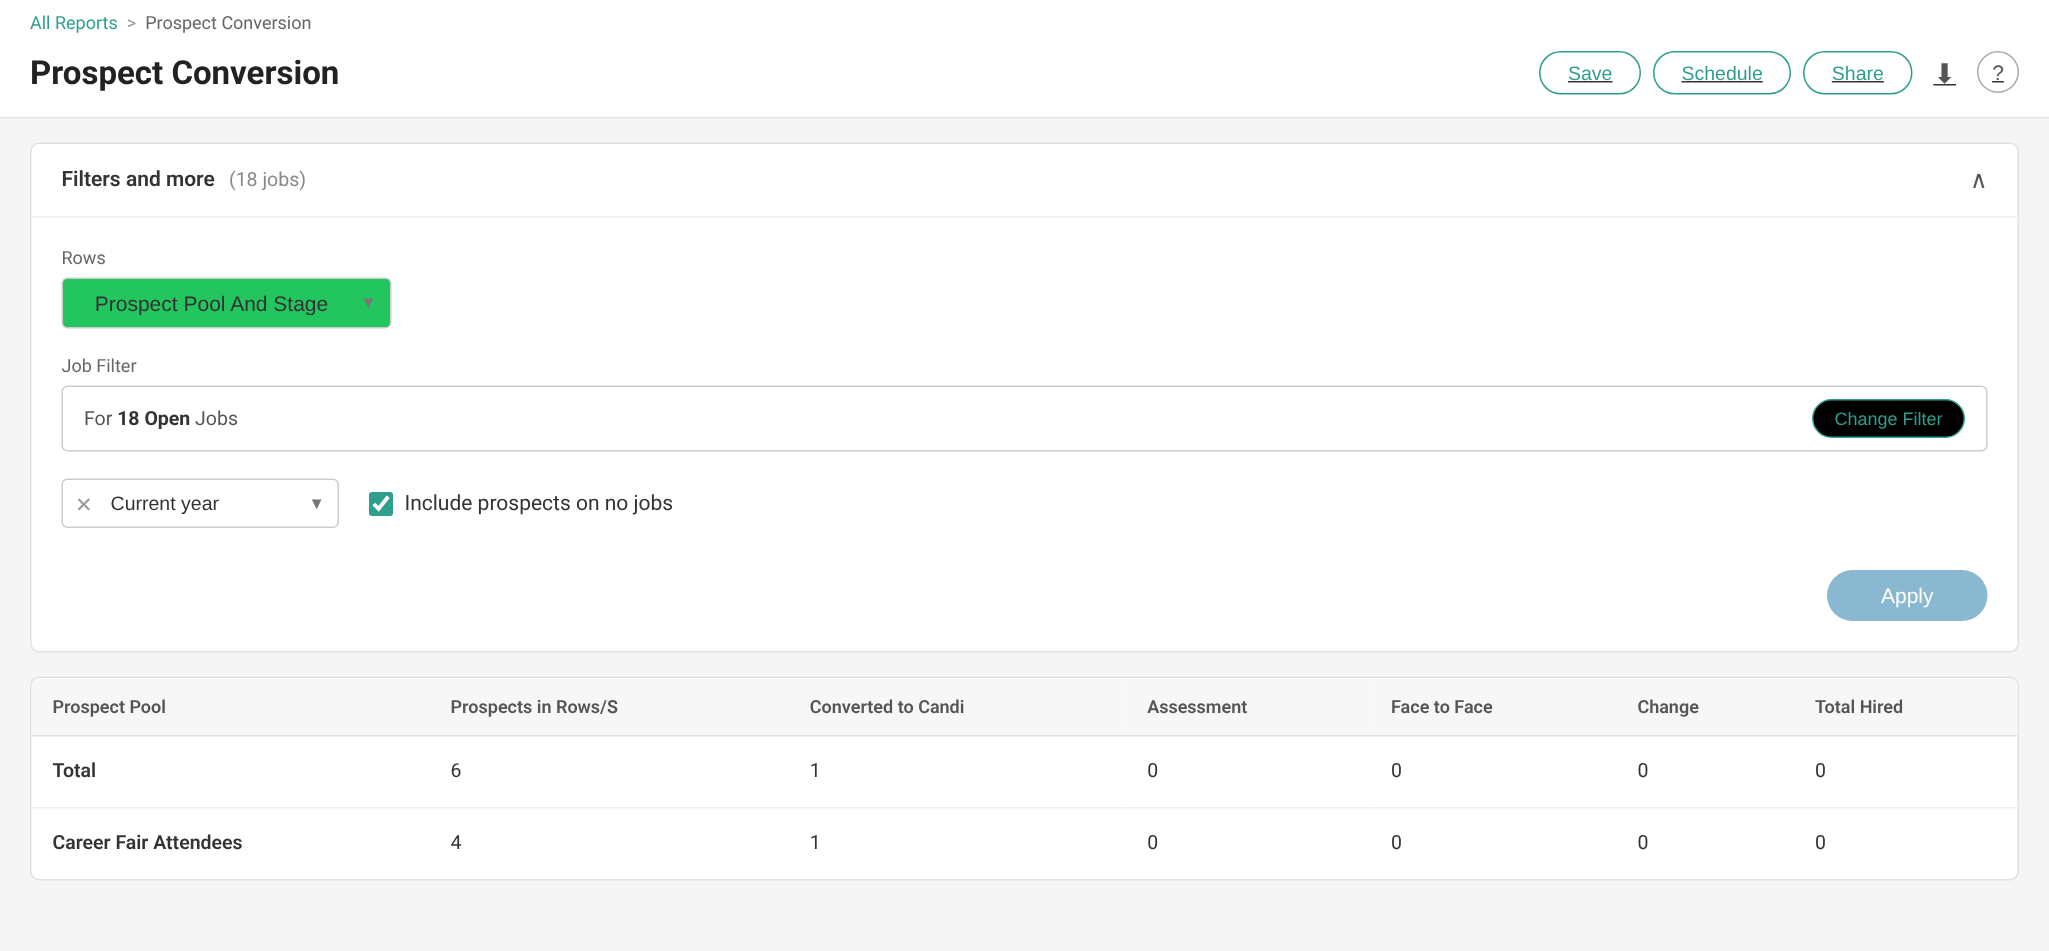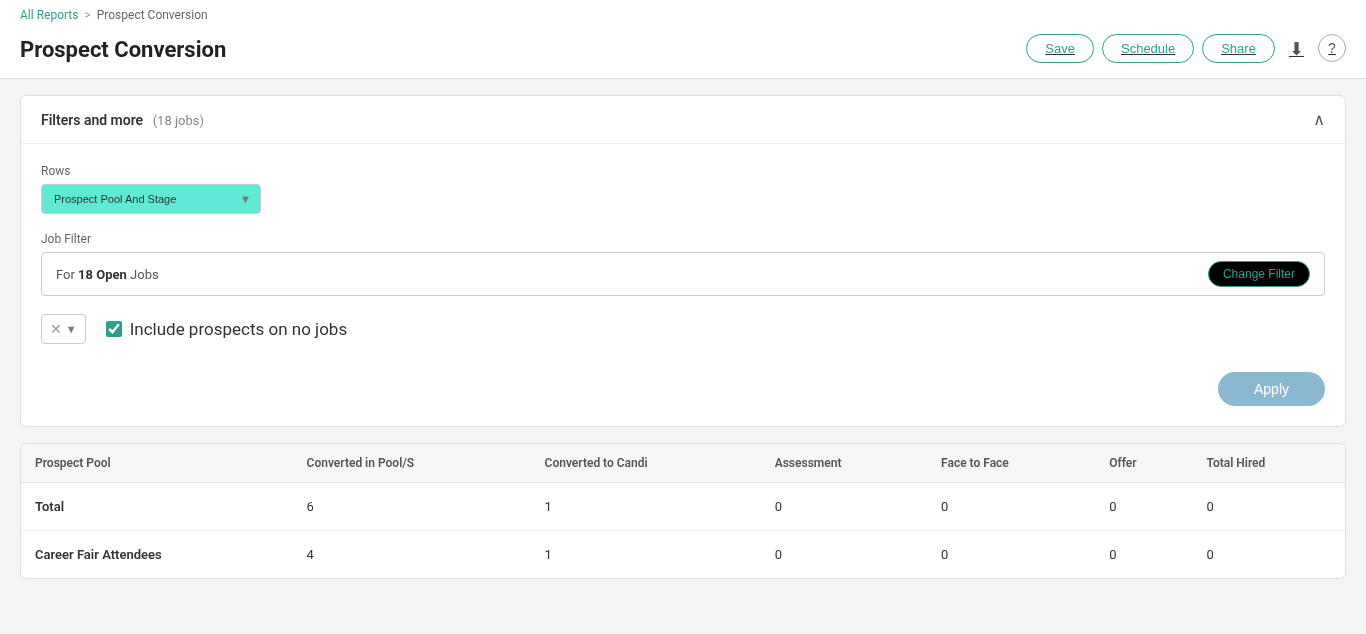--- a/index.html
+++ b/index.html
@@ -24,37 +24,37 @@
     .filter-title { font-size: 14px; font-weight: 600; color: #333; }
     .filter-subtitle { font-size: 13px; color: #888; font-weight: 400; margin-left: 6px; }
     .collapse-btn { background: none; border: none; cursor: pointer; color: #555; font-size: 16px; }
 
     .filter-body { padding: 20px; }
 
     .filter-row { margin-bottom: 18px; }
     .filter-label { font-size: 12px; color: #666; margin-bottom: 6px; }
 
     .select-wrapper { position: relative; display: inline-block; }
-    .select-wrapper select { appearance: none; -webkit-appearance: none; border: 1px solid #ccc; border-radius: 4px; padding: 8px 32px 8px 12px; font-size: 11px; color: #333; background: #5eead4; cursor: pointer; min-width: 220px; }
+    .select-wrapper select { appearance: none; -webkit-appearance: none; border: 1px solid #ccc; border-radius: 4px; padding: 8px 32px 8px 12px; font-size: 14px; color: #333; background: #22c55e; cursor: pointer; min-width: 220px; text-align: center; }
     .select-arrow { position: absolute; right: 10px; top: 50%; transform: translateY(-50%); pointer-events: none; color: #777; font-size: 11px; }
 
     .job-filter-box { border: 1px solid #ccc; border-radius: 4px; padding: 8px 14px; display: flex; align-items: center; justify-content: space-between; }
     .job-filter-text { font-size: 13px; color: #555; }
     .job-filter-text strong { color: #333; font-weight: 700; }
     .change-filter-btn { border: 1.5px solid #2e9e8e; color: #2e9e8e; background: #000000; border-radius: 20px; padding: 5px 14px; font-size: 12px; cursor: pointer; font-weight: 500; white-space: nowrap; }
 
     .date-row { display: flex; align-items: center; gap: 20px; }
     .date-select-wrapper { position: relative; display: inline-flex; align-items: center; border: 1px solid #ccc; border-radius: 4px; background: #fff; }
     .date-select-wrapper .clear-btn { background: none; border: none; cursor: pointer; color: #999; font-size: 14px; padding: 6px 4px 6px 8px; }
     .date-select-wrapper select { appearance: none; -webkit-appearance: none; border: none; outline: none; padding: 8px 28px 8px 8px; font-size: 13px; color: #333; background: transparent; cursor: pointer; min-width: 140px; }
     .date-select-wrapper .arrow { color: #777; font-size: 11px; padding-right: 8px; pointer-events: none; }
 
     .checkbox-row { display: flex; align-items: center; gap: 8px; }
     .checkbox-row input[type="checkbox"] { width: 16px; height: 16px; accent-color: #2e9e8e; cursor: pointer; }
-    .checkbox-row label { font-size: 17px; color: #333; cursor: pointer; }
+    .checkbox-row label { font-size: 14px; color: #333; cursor: pointer; }
 
     .apply-row { display: flex; justify-content: flex-end; padding: 10px 0 0 0; align-items: center; }
     .apply-btn { background: #8ab8d0; color: #fff; border: none; border-radius: 20px; padding: 9px 36px; font-size: 14px; font-weight: 500; cursor: pointer; }
 
     
     .table-wrapper { background: #fff; border: 1px solid #e0e0e0; border-radius: 6px; overflow: hidden; }
     table { width: 100%; border-collapse: collapse; }
     thead tr { background: #f7f7f7; }
     thead th { text-align: left; padding: 12px 14px; font-size: 12px; font-weight: 600; color: #555; border-bottom: 1px solid #e0e0e0; white-space: nowrap; }
     tbody tr { border-bottom: 1px solid #f0f0f0; }
@@ -111,20 +111,21 @@
             <span>For </span><strong>18 Open</strong><span> Jobs</span>
           </span>
           <button class="change-filter-btn">Change Filter</button>
         </div>
       </div>
 
       <div class="filter-row">
         <div class="date-row">
           <div class="date-select-wrapper">
             <button class="clear-btn">✕</button>
+            <select><option>Current year</option><option>Last year</option><option>Custom range</option></select>
             <span class="arrow">▼</span>
           </div>
           <div class="checkbox-row">
             <input type="checkbox" id="include-checkbox" checked="" style="">
             <label for="include-checkbox">Include prospects on no jobs</label>
           </div>
         </div>
       </div>
 
       <div class="apply-row">
@@ -132,25 +133,25 @@
       </div>
 
     </div>
   </div>
 
   <div class="table-wrapper">
     <table>
       <thead>
         <tr>
           <th>Prospect Pool</th>
-          <th>Converted in Pool/S</th>
+          <th>Prospects in Rows/S</th>
           <th>Converted to Candi</th>
           <th>Assessment</th>
           <th>Face to Face</th>
-          <th>Offer</th>
+          <th>Change</th>
           <th>Total Hired</th>
         </tr>
       </thead>
       <tbody>
         <tr>
           <td>Total</td>
           <td>6</td>
           <td>1</td>
           <td>0</td>
           <td>0</td>

